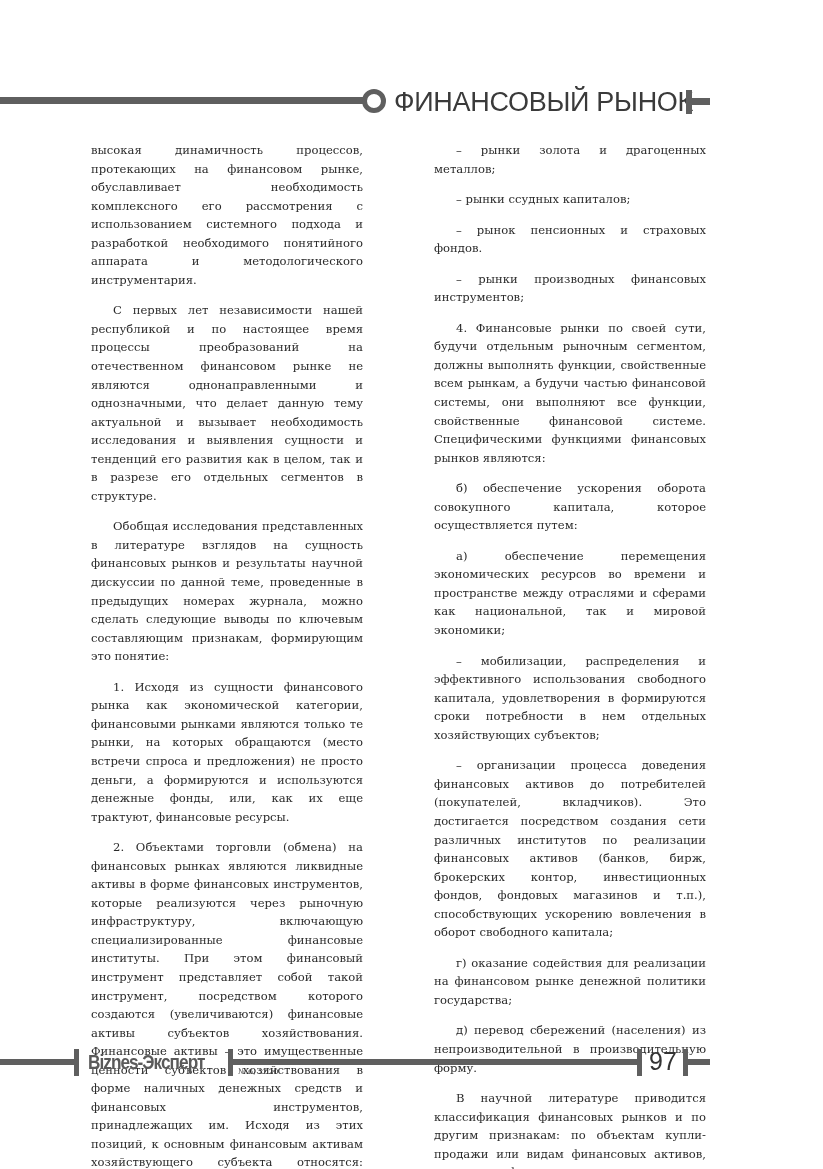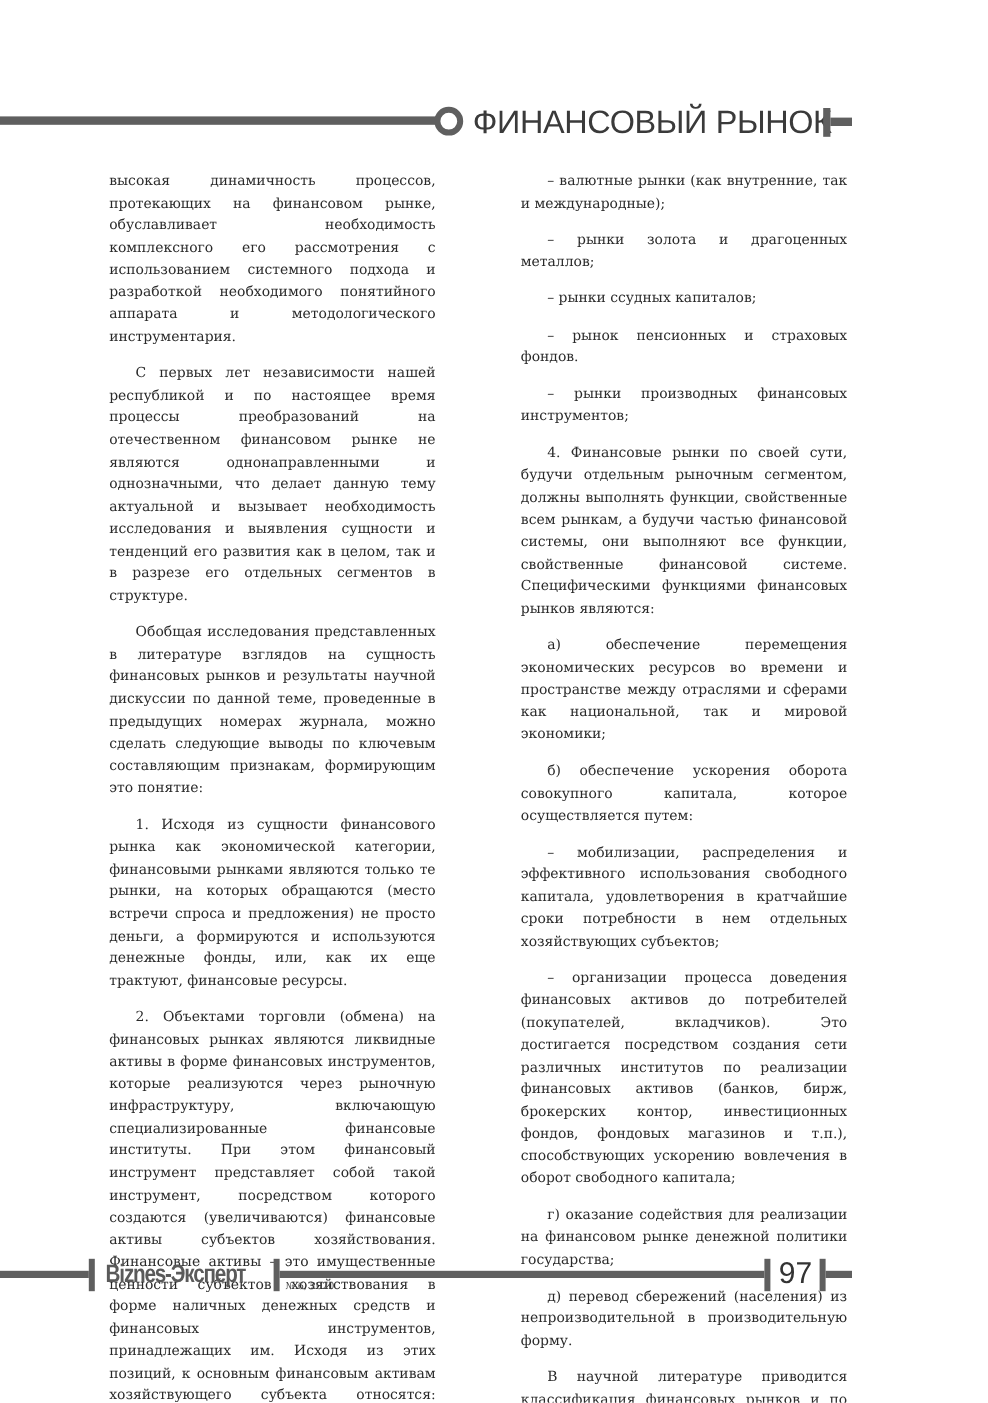--- a/index.html
+++ b/index.html
@@ -50,29 +50,28 @@
 <div class="col col-left">
   <p class="noindent">высокая динамичность процессов, протекающих на финансовом рынке, обуславливает необходимость комплексного его рассмотрения с использованием системного подхода и разработкой необходимого понятийного аппарата и методологического инструментария.</p>
   <p>С первых лет независимости нашей республикой и по настоящее время процессы преобразований на отечественном финансовом рынке не являются однонаправленными и однозначными, что делает данную тему актуальной и вызывает необходимость исследования и выявления сущности и тенденций его развития как в целом, так и в разрезе его отдельных сегментов в структуре.</p>
   <p>Обобщая исследования представленных в литературе взглядов на сущность финансовых рынков и результаты научной дискуссии по данной теме, проведенные в предыдущих номерах журнала,  можно сделать следующие выводы по ключевым составляющим признакам, формирующим это понятие:</p>
   <p>1. Исходя из сущности финансового рынка как экономической категории, финансовыми рынками являются только те рынки, на которых обращаются (место встречи спроса и предложения) не просто деньги, а формируются и используются денежные фонды, или, как их еще трактуют,  финансовые ресурсы.</p>
   <p>2. Объектами торговли (обмена) на финансовых рынках являются ликвидные активы в форме финансовых инструментов, которые реализуются через рыночную инфраструктуру, включающую специализированные финансовые институты. При этом финансовый инструмент представляет собой такой инструмент, посредством которого создаются (увеличиваются) финансовые активы субъектов хозяйствования. Финансовые активы – это имущественные ценности субъектов хозяйствования в форме наличных денежных средств и финансовых инструментов, принадлежащих им. Исходя из этих позиций, к основным финансовым активам хозяйствующего субъекта относятся: денежные активы в национальной и иностранной валюте; дебиторская задолженность во всех её формах; краткосрочные финансовые вложения; долгосрочные финансовые вложения, формируемые в процессе распределения (размещения) финансовых ресурсов. Эти активы являются быстроликвидными, т.е. являются денежными средствами или легко в них превращаются.</p>
 
 </div>
 
 <div class="col col-right">
-  <p>– валютные рынки (как внутренние, так и международные);</p>
   <p>– рынки золота и драгоценных металлов;</p>
   <p>– рынки ссудных капиталов;</p>
   <p>– рынок пенсионных и страховых фондов.</p>
   <p>– рынки производных финансовых инструментов;</p>
   <p>4. Финансовые рынки по своей сути, будучи отдельным рыночным сегментом, должны выполнять функции, свойственные всем рынкам, а будучи частью финансовой системы, они выполняют все функции, свойственные финансовой системе. Специфическими функциями финансовых рынков являются:</p>
+  <p>б) обеспечение ускорения оборота совокупного капитала, которое осуществляется путем:</p>
   <p>а) обеспечение перемещения экономических ресурсов во времени и пространстве между отраслями и сферами как национальной, так и мировой экономики;</p>
-  <p>б) обеспечение ускорения оборота совокупного капитала, которое осуществляется путем:</p>
-  <p>– мобилизации, распределения и эффективного использования свободного капитала, удовлетворения в кратчайшие сроки потребности в нем отдельных хозяйствующих субъектов;</p>
+  <p>– мобилизации, распределения и эффективного использования свободного капитала, удовлетворения в формируются сроки потребности в нем отдельных хозяйствующих субъектов;</p>
   <p>– организации процесса доведения финансовых активов до потребителей (покупателей, вкладчиков). Это достигается посредством создания сети различных институтов по реализации финансовых активов (банков, бирж, брокерских контор, инвестиционных фондов, фондовых магазинов и т.п.), способствующих ускорению вовлечения в оборот свободного капитала;</p>
   <p>г) оказание содействия для реализации на финансовом рынке денежной политики государства;</p>
   <p>д) перевод сбережений (населения) из непроизводительной в производительную форму.</p>
   <p>В научной литературе приводится классификация финансовых рынков и по другим признакам: по объектам купли-продажи или видам финансовых активов, по географическому или социально-демографическим признакам, по степени организованности, по срочности реализации сделок, по прин-</p>
 </div>
 
 <div class="ft-line-l"></div>
 <div class="ft-tick1"></div>
 <div class="ft-brand">Biznes-Эксперт</div>
 <div class="ft-tick2"></div>

